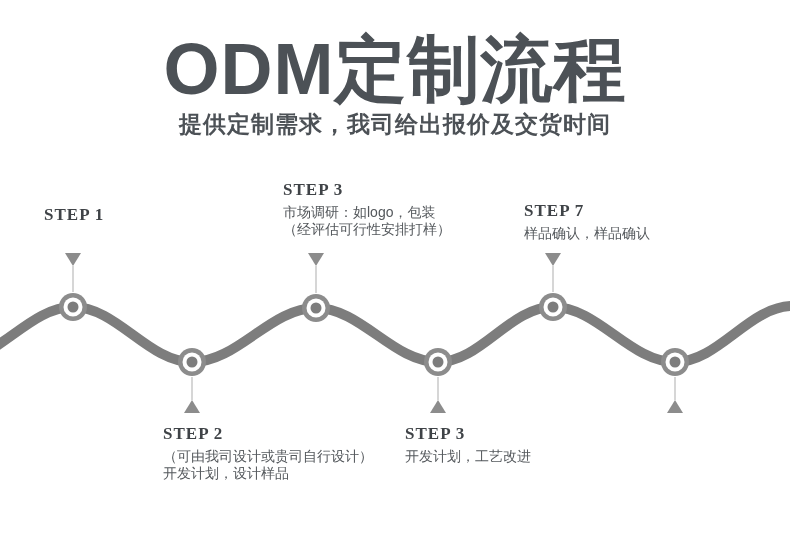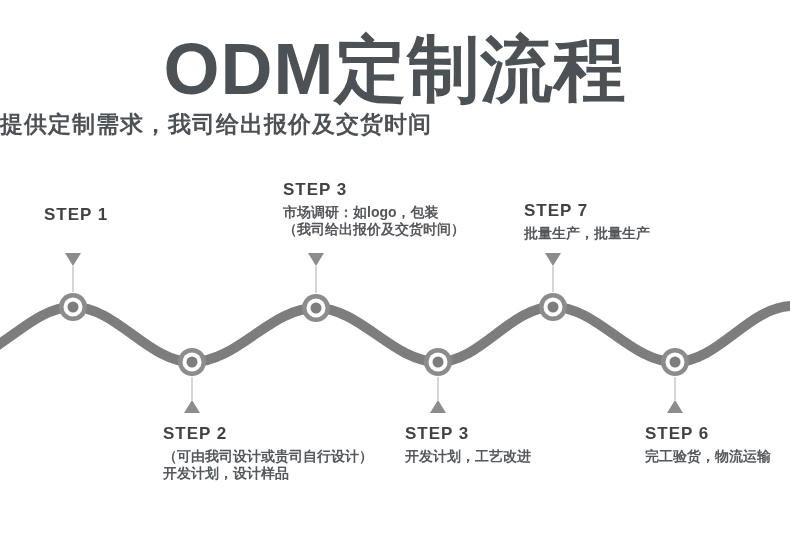--- a/index.html
+++ b/index.html
@@ -19,41 +19,41 @@
     font-size: 72px;
     font-weight: 700;
     letter-spacing: 1px;
     color: var(--title-color, #4c5156);
     white-space: nowrap;
   }
   .subtitle {
     position: absolute;
     left: 0; top: 109px;
     width: 790px;
-    text-align: left;
+    text-align: center;
     font-size: 23px;
     font-weight: 600;
     letter-spacing: 1px;
     color: var(--title-color, #4c5156);
     white-space: nowrap;
   }
   .wave-svg { position: absolute; left: 0; top: 0; }
   .step-block { position: absolute; white-space: nowrap; }
   .step-title {
     font-size: 17px;
     font-weight: 700;
     letter-spacing: 1px;
     color: var(--step-title-color, #3f4347);
     margin-bottom: 4px;
+    font-family: Liberation Serif, serif;
   }
   .step-desc {
     font-size: 14px;
     line-height: 17px;
     color: var(--step-desc-color, #54585c);
-    font-weight: bold;
   }
 </style>
 </head>
 <body>
 
 <div id="canvas" style="--page-bg: #ffffff; --title-color: #4c5156; --step-title-color: #3f4347; --step-desc-color: #54585c;">
 
   <div class="main-title">ODM定制流程</div>
   <div class="subtitle">提供定制需求，我司给出报价及交货时间</div>
 
@@ -125,37 +125,33 @@
     </g>
   </svg>
 
   <div class="step-block" style="left:44px; top:205px">
     <div class="step-title">STEP 1</div>
   </div>
 
   <div class="step-block" style="left:283px; top:180px">
     <div class="step-title">STEP 3</div>
     <div class="step-desc">市场调研：如logo，包装</div>
-    <div class="step-desc">（我司给出报价及交货时间）</div>
+    <div class="step-desc">（经评估可行性安排打样）</div>
   </div>
 
   <div class="step-block" style="left:524px; top:201px">
     <div class="step-title">STEP 7</div>
-    <div class="step-desc">批量生产，批量生产</div>
+    <div class="step-desc">样品确认，样品确认</div>
   </div>
 
   <div class="step-block" style="left:163px; top:424px">
     <div class="step-title">STEP 2</div>
     <div class="step-desc">（可由我司设计或贵司自行设计）</div>
     <div class="step-desc">开发计划，设计样品</div>
   </div>
 
   <div class="step-block" style="left:405px; top:424px">
     <div class="step-title">STEP 3</div>
     <div class="step-desc">开发计划，工艺改进</div>
   </div>
 
-  <div class="step-block" style="left:645px; top:424px">
-    <div class="step-title">STEP 6</div>
-    <div class="step-desc">完工验货，物流运输</div>
-  </div>
 
 </div>
 
 </body></html>

